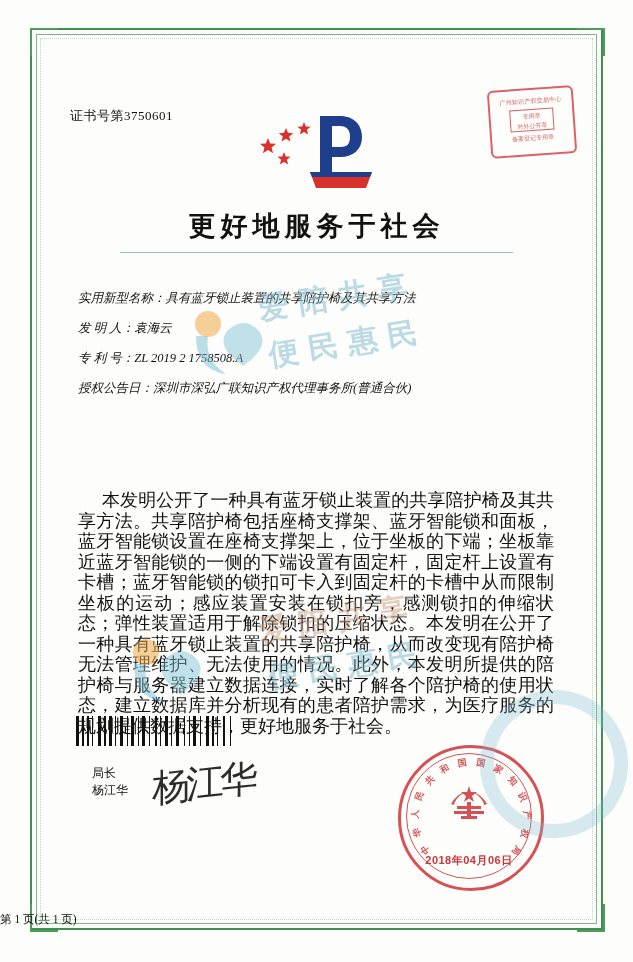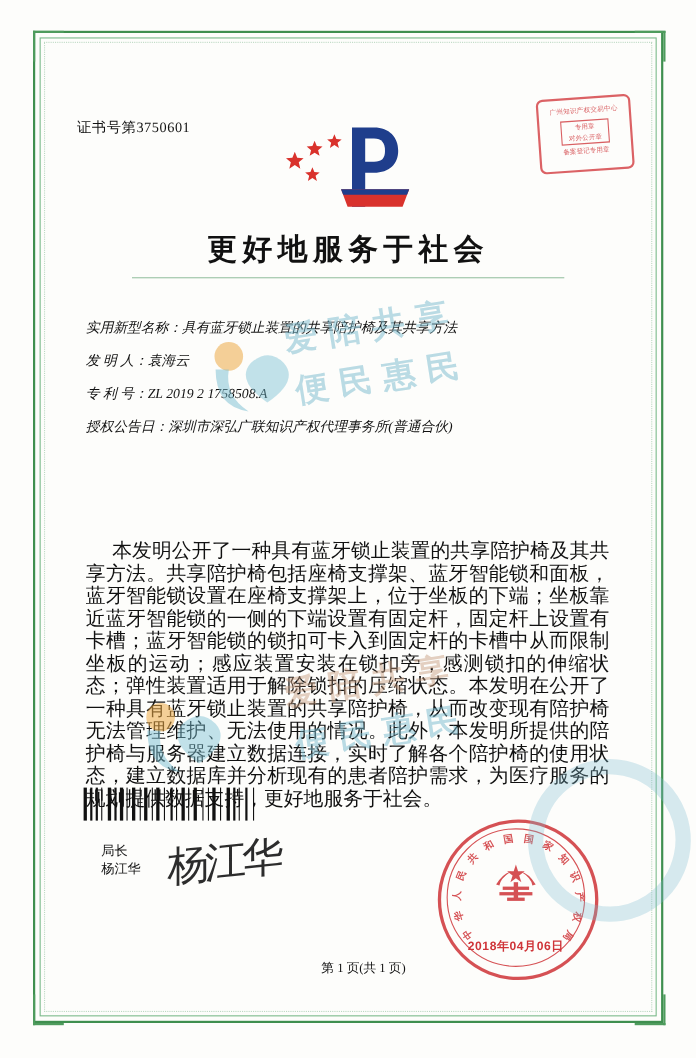--- a/index.html
+++ b/index.html
@@ -220,25 +220,23 @@
     font-size: 11px;
     color: #cf3438;
     font-weight: bold;
     font-family: "Liberation Sans", sans-serif;
     letter-spacing: 0.5px;
   }
 
   
   .page-footer {
     position: absolute;
-    left: 0; right: 0; top: 873px;
-    text-align: center;
+    left: 0; right: 0; top: 912px;
     font-size: 11.5px;
     color: #111;
-    padding-left: 28px;
   }
 
   
   .wm {
     position: absolute;
     pointer-events: none;
   }
   .wm-text {
     font-family: "Liberation Sans", sans-serif;
     font-weight: bold;

